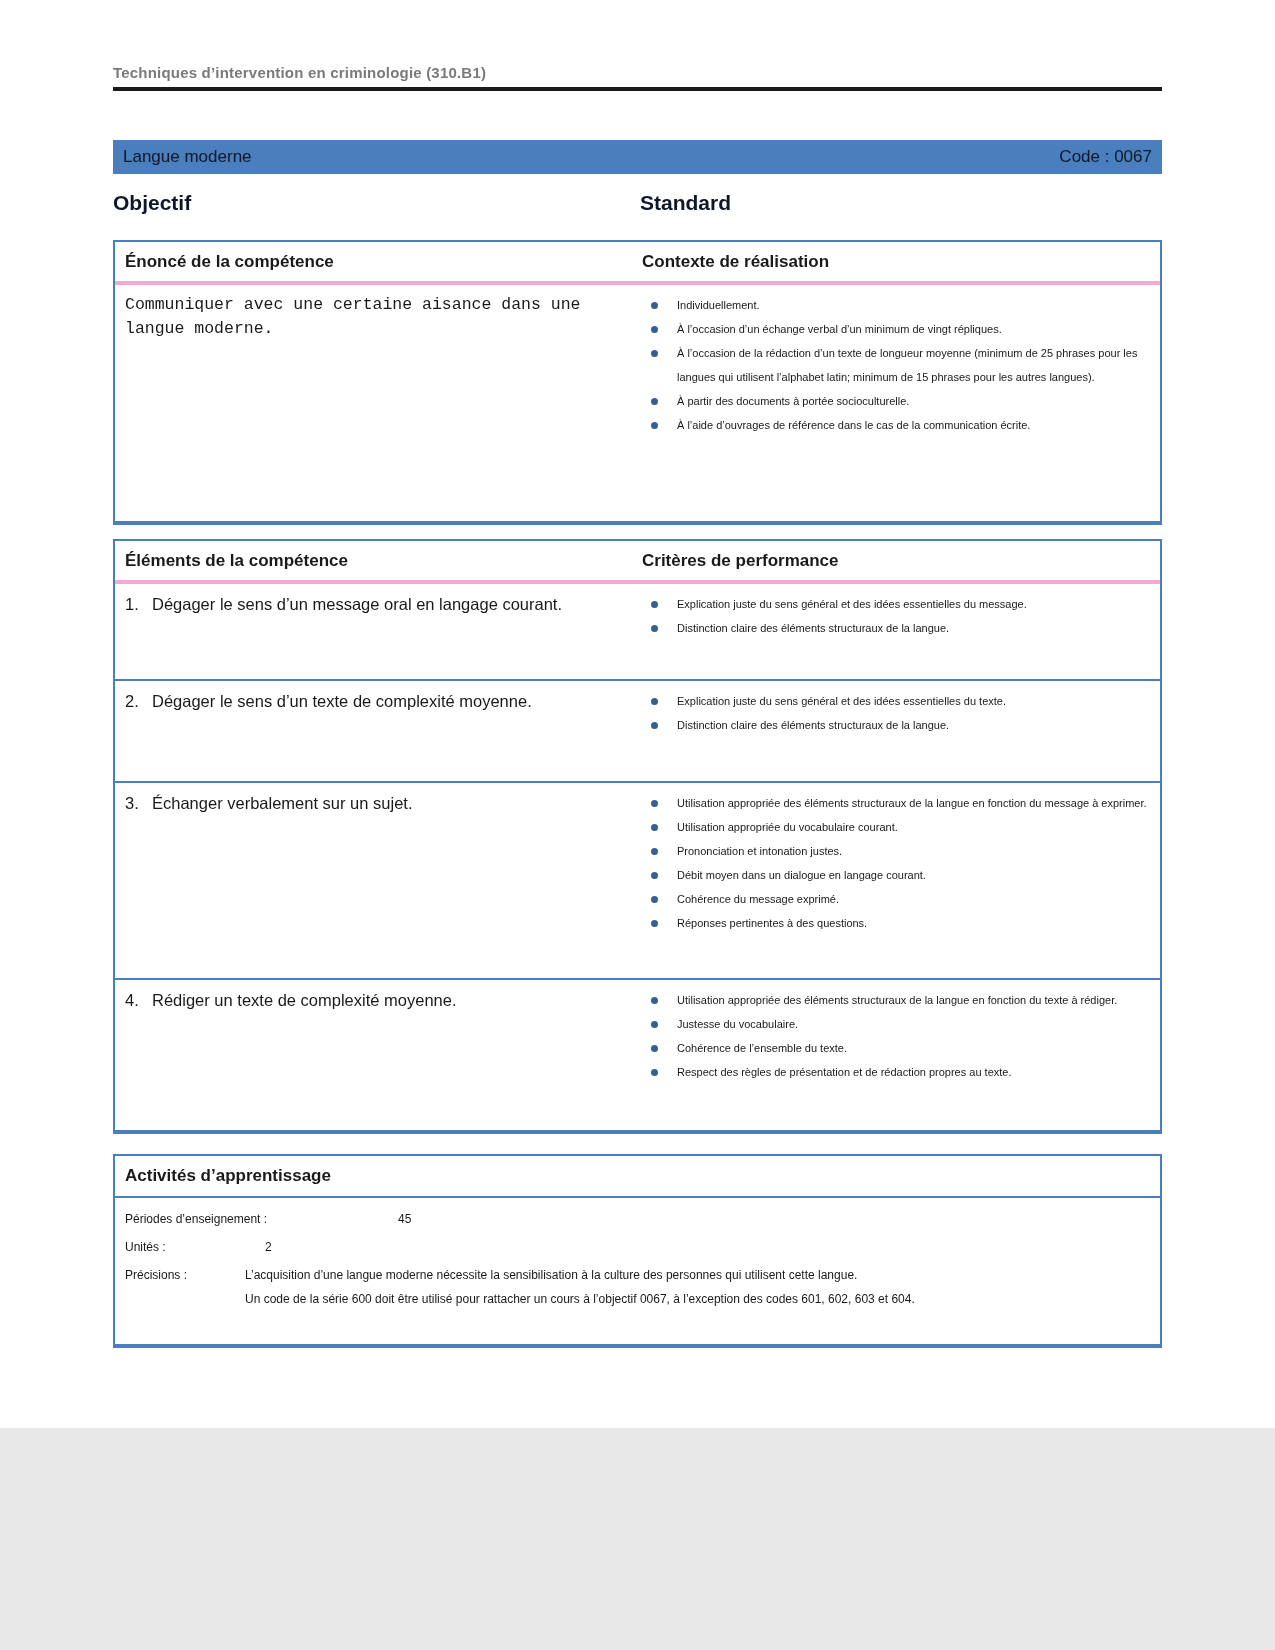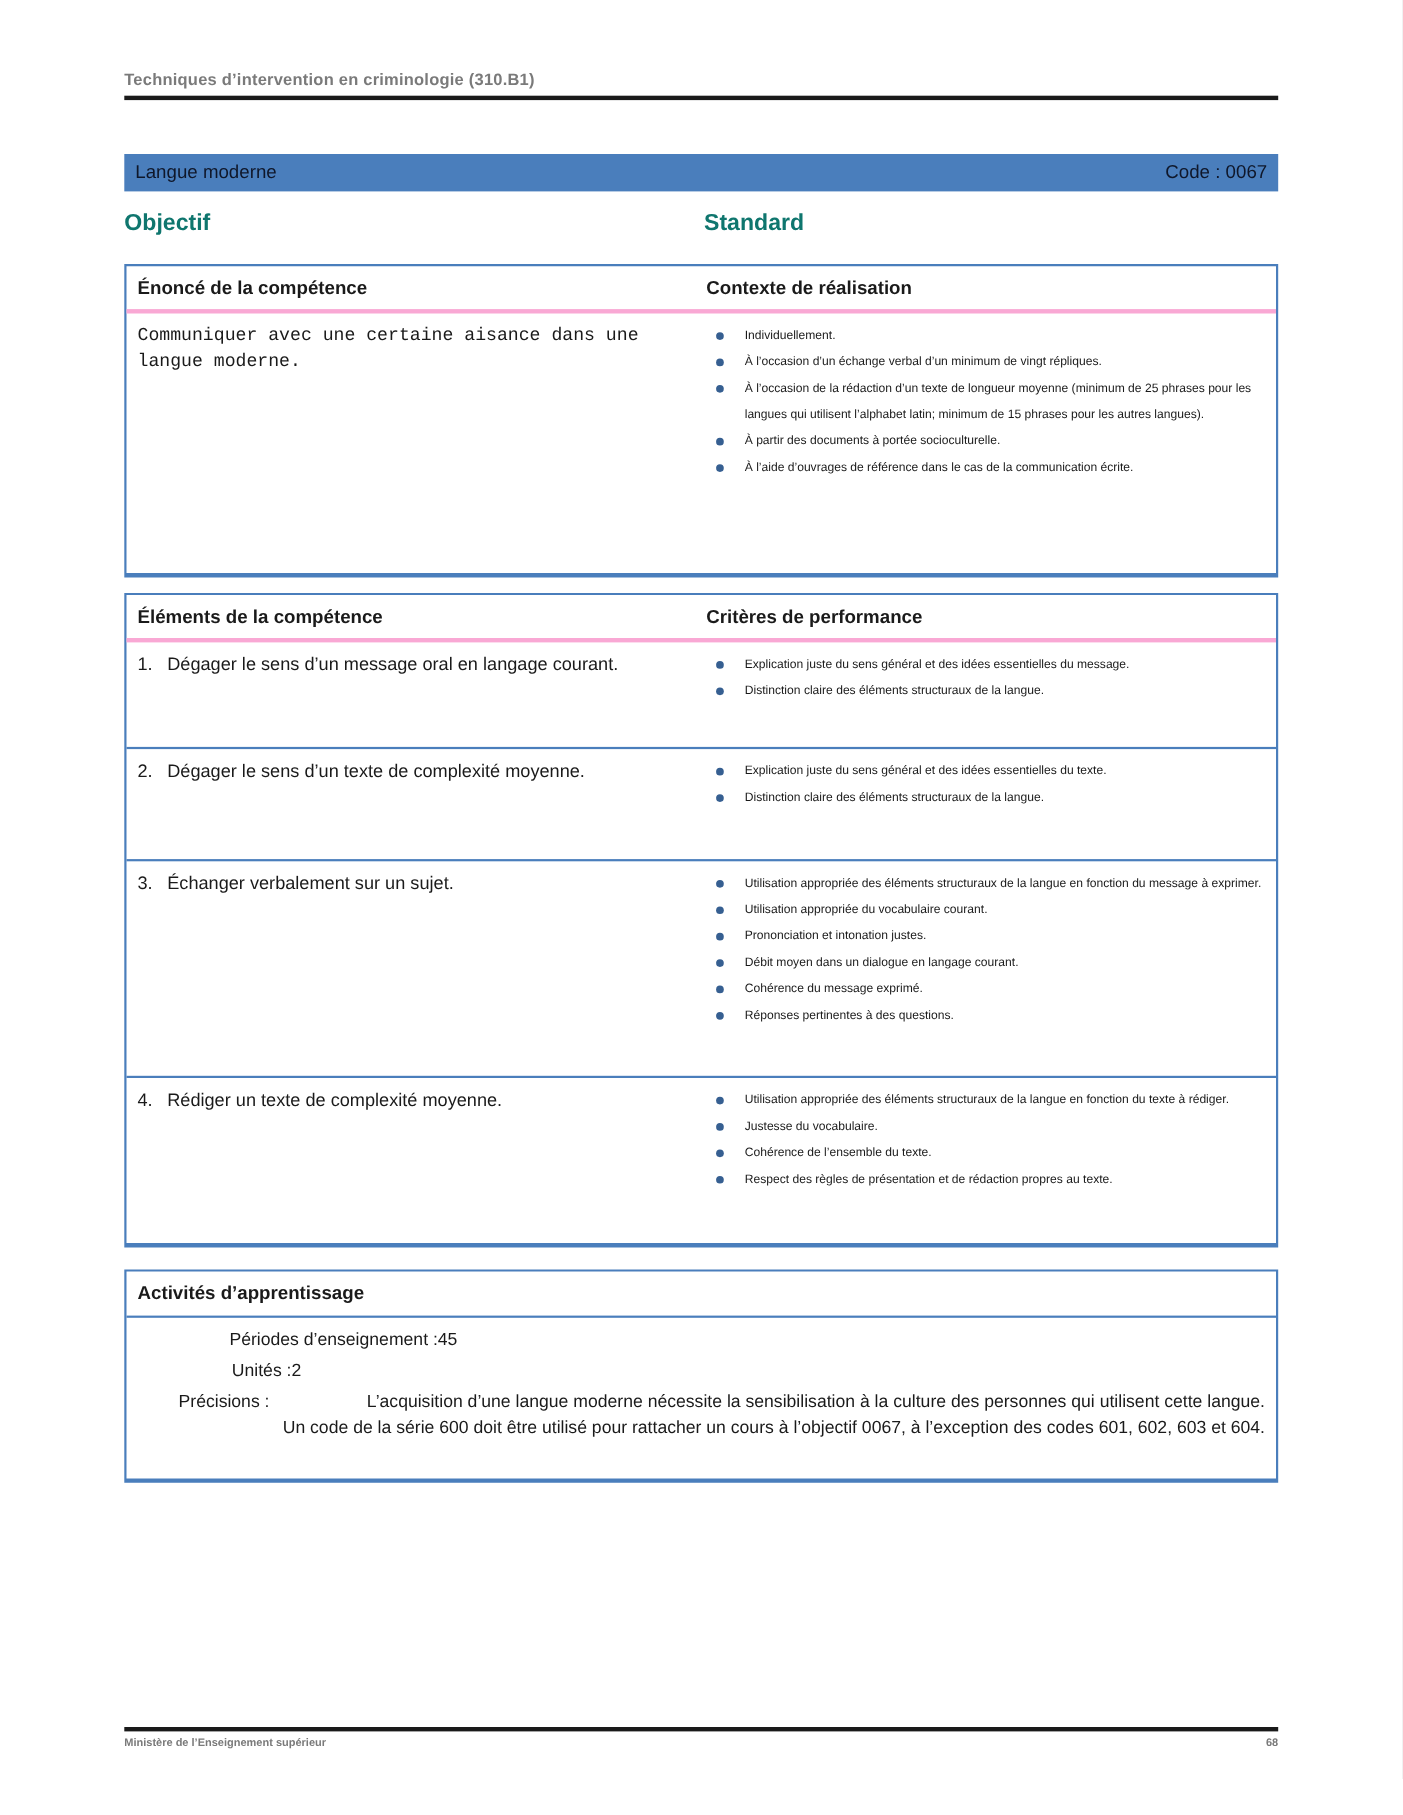--- a/index.html
+++ b/index.html
@@ -1,18 +1,18 @@
 <!DOCTYPE html>
 <html lang="fr"><head>
 <meta charset="utf-8">
 <style>
   html,body{margin:0;padding:0;background:#e8e8e8;}
   .page{
     position:relative;
-    width:1275px;height:1650px;
+    width:1275px;height:1428px;
     margin:0 auto;
     background:#ffffff;
     font-family:"Liberation Sans","DejaVu Sans",sans-serif;
     color:#1a1a1a;
     overflow:hidden;
   }
   .content{margin:0 113px;width:1049px;}
 
   
   .doc-header{margin-top:64px;font-size:15px;font-weight:bold;color:#7a7a7a;letter-spacing:0.2px;}
@@ -20,21 +20,21 @@
 
   
   .banner{
     margin-top:49px;height:34px;background:#4a7ebc;color:#0f172a;
     display:flex;align-items:center;justify-content:space-between;
     padding:0 10px;font-size:17px;
   }
 
   
   .col-headings{display:grid;grid-template-columns:527px 1fr;margin-top:17px;}
-  .col-headings span{font-size:21px;font-weight:bold;color:#0f766e;}
+  .col-headings span{font-size:21px;font-weight:bold;color:#0f172a;}
 
   
   .box{
     margin-top:25px;
     border:2px solid #4a7ebc;border-bottom-width:4px;
     background:#ffffff;
   }
   .box.t2{margin-top:14px;}
   .box.act{margin-top:20px;}
   .box-header{
@@ -64,21 +64,21 @@
   }
 
   .minh-t1{min-height:236px;}
   .minh-r1{min-height:95px;}
   .minh-r2{min-height:100px;}
   .minh-r3{min-height:195px;}
   .minh-r4{min-height:150px;}
 
   
   .act-header{padding:10px;font-size:17px;font-weight:bold;border-bottom:2px solid #4a7ebc;}
-  .act-body{padding:9px 10px 12px 10px;font-size:16px;line-height:24px;min-height:125px;text-align:right;}
+  .act-body{padding:9px 10px 12px 10px;font-size:12px;line-height:24px;min-height:125px;}
   .act-line{display:flex;margin-top:4px;}
   .act-line:first-child{margin-top:0;}
   .lbl-periods{width:273px;flex:0 0 273px;}
   .lbl-units{width:140px;flex:0 0 140px;}
   .lbl-precisions{width:120px;flex:0 0 120px;}
   .prec-text{flex:1;}
   .prec-text p{margin:0;}
 
   
   .footer{position:absolute;left:113px;right:113px;top:1570px;}

